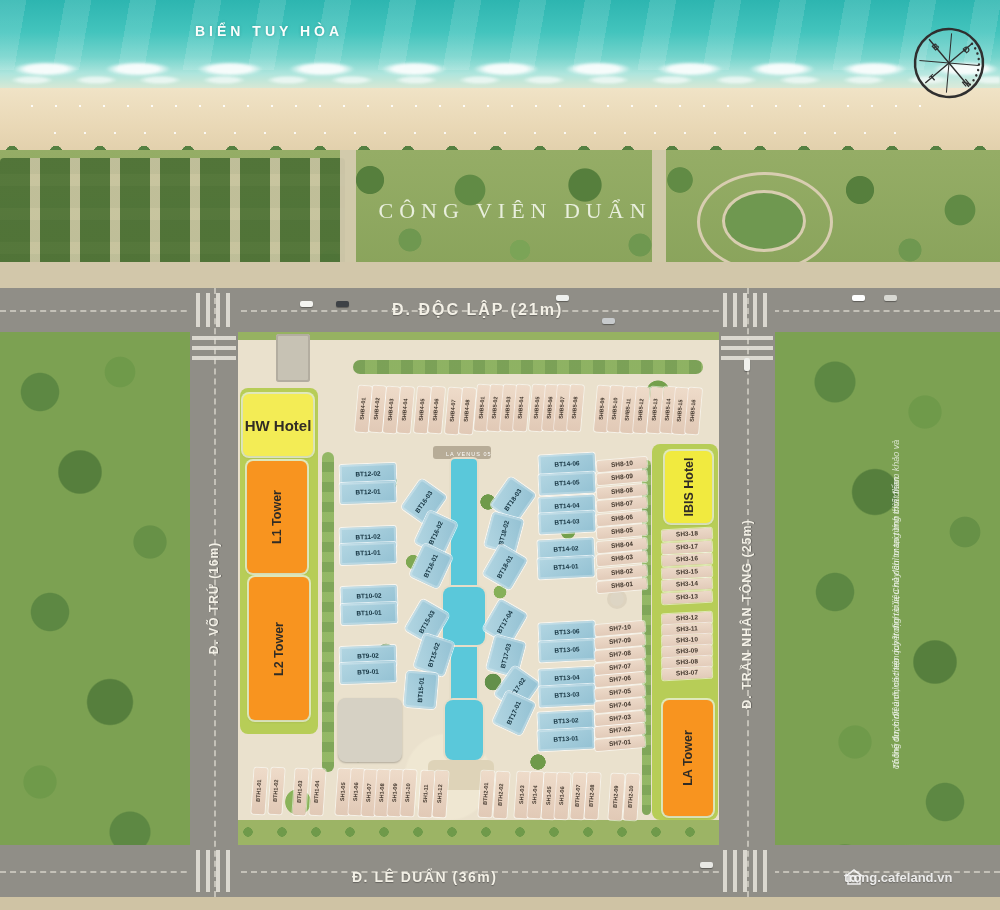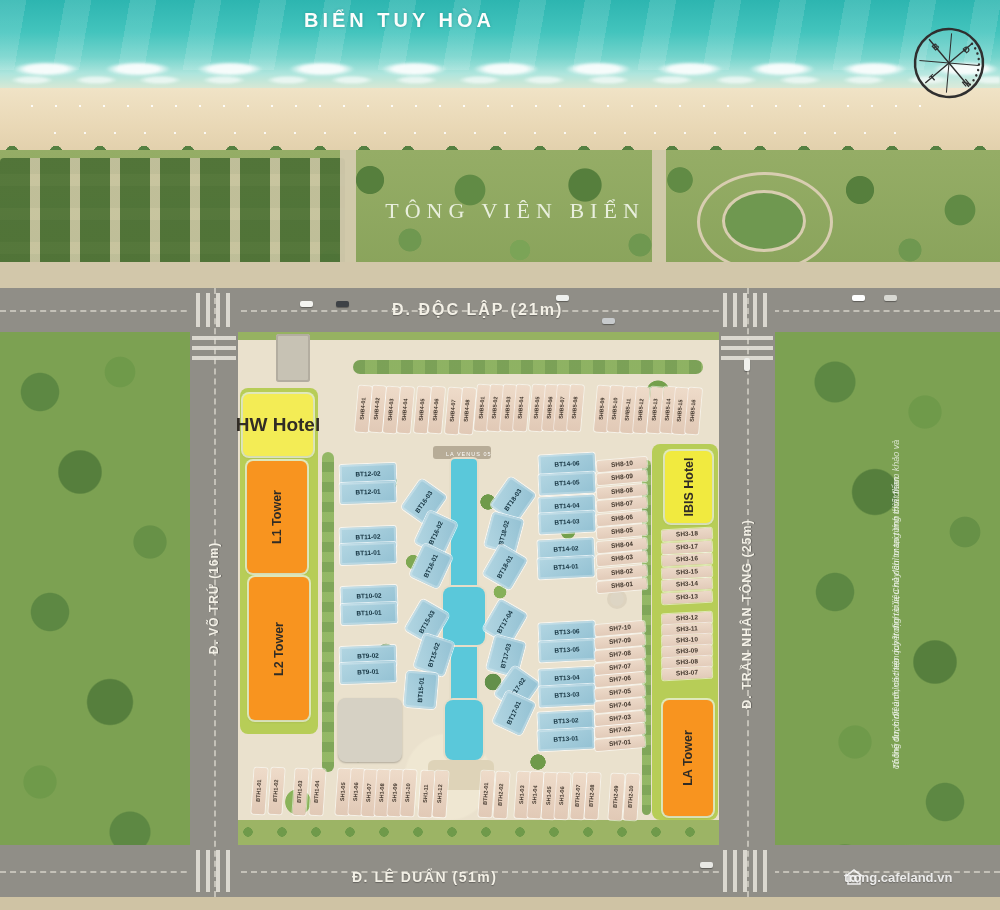--- a/index.html
+++ b/index.html
@@ -5,21 +5,21 @@
   html,body{margin:0;padding:0;background:#555;}
   .scene{position:relative;width:1000px;height:910px;overflow:hidden;
     font-family:"Liberation Sans",sans-serif;background:#7fa254;}
   .scene *{position:absolute;box-sizing:border-box;}
 
   
   .ocean{left:0;top:0;width:1000px;height:92px;
     background:linear-gradient(180deg,#2db5b0 0%,#43c4bd 35%,#74d4cc 62%,#aee5dd 80%,#e3e9d2 100%);}
   .ocean-waves{left:0;top:0;width:1000px;height:70px;
     background:repeating-linear-gradient(100deg,rgba(255,255,255,.12) 0 26px,transparent 26px 64px);}
-  .sea-label{left:195px;top:9px;width:300px;text-align:right;font-size:20px;font-weight:bold;
+  .sea-label{left:195px;top:23px;width:300px;text-align:left;font-size:14px;font-weight:bold;
     letter-spacing:4px;color:#fbfdfc;text-shadow:0 0 3px rgba(0,100,95,.35);}
   .foam{left:0;top:58px;width:1000px;height:24px;
     background-image:radial-gradient(ellipse 46px 10px at center,rgba(255,255,255,.95) 0 45%,transparent 72%);
     background-size:92px 22px;background-repeat:repeat-x;filter:blur(1.2px);opacity:.95;}
   .foam2{left:0;top:74px;width:1000px;height:14px;
     background-image:radial-gradient(ellipse 30px 6px at center,rgba(255,255,255,.8) 0 45%,transparent 72%);
     background-size:64px 12px;background-repeat:repeat-x;filter:blur(1px);opacity:.8;}
   .beach{left:0;top:88px;width:1000px;height:64px;
     background:linear-gradient(180deg,#f0e3c6 0%,#e9d8b6 60%,#e2d0ac 100%);}
   .dots1{left:20px;top:100px;width:920px;height:12px;opacity:.9;
@@ -163,21 +163,21 @@
   .lot.shr{background:linear-gradient(#ecd9c8,#e2cbb9);}
   .lot.shr span{font-size:6.5px;}
   .lot.bt,.lot.btr{background:linear-gradient(150deg,#b3d6e2,#93c1d3);
     box-shadow:0 0 0 1px rgba(255,255,255,.7),inset 0 0 0 2px rgba(255,255,255,.25);}
   .lot.bt span,.lot.btr span{font-size:6.5px;color:#14323f;}
   .lot.btr{border-radius:4px;}
   .bldg{display:flex;align-items:center;justify-content:center;border-radius:6px;
     box-shadow:0 0 0 2px rgba(255,255,255,.6),0 1px 3px rgba(0,0,0,.3);}
   .bldg span{font-size:12.5px;font-weight:bold;color:#312c25;white-space:nowrap;}
   .bldg span.v{transform:rotate(-90deg);}
-  .bldg span.h{font-size:19px;}
+  .bldg span.h{font-size:15px;}
   .pool-label{left:446px;top:451px;font-size:5.5px;letter-spacing:1px;color:rgba(255,255,255,.95);}
 
   
   .disclaimer{left:720px;top:568px;width:372px;height:30px;transform:rotate(-90deg);
     text-align:center;font-style:italic;font-size:9px;line-height:11px;color:rgba(255,255,255,.72);}
   .compass{left:908px;top:22px;width:82px;height:82px;}
   .watermark{left:844px;top:868px;display:flex;align-items:center;gap:5px;
     color:rgba(255,255,255,.85);font-size:13px;font-weight:bold;text-shadow:0 1px 1px rgba(0,0,0,.25);}
   .watermark svg{position:static;}
 </style>
@@ -198,21 +198,21 @@
   <div class="treeline"></div>
 
   <div class="park">
     <div class="park-blobs"></div>
     <div class="hedges"></div>
     <div class="ppath1"></div>
     <div class="ppath2"></div>
     <div class="plaza">
       <div class="plaza-inner"></div>
     </div>
-    <div class="park-label">TÔNG VIÊN BIỂN</div>
+    <div class="park-label">CÔNG VIÊN DUẨN</div>
   </div>
   <div class="sidewalk-top"></div>
 
   <div class="green-left"></div>
   <div class="green-right"></div>
   <div class="below-bottom"></div>
 
   <div class="road road-top">
     <div class="dash-h"></div>
   </div>
@@ -235,21 +235,21 @@
   <div class="car car1"></div>
   <div class="car car2"></div>
   <div class="car car3"></div>
   <div class="car car4"></div>
   <div class="car car5"></div>
   <div class="car car6"></div>
   <div class="car car7"></div>
   <div class="car car8"></div>
 
   <div class="road-label rl-top">Đ. ĐỘC LẬP (21m)</div>
-  <div class="road-label rl-bottom">Đ. LÊ DUẨN (51m)</div>
+  <div class="road-label rl-bottom">Đ. LÊ DUẨN (36m)</div>
   <div class="road-label rl-left">Đ. VÕ TRỨ (16m)</div>
   <div class="road-label rl-right">Đ. TRẦN NHÂN TÔNG (25m)</div>
 
   <div class="site">
     <div class="edge-top"></div>
     <div class="edge-bottom"></div>
     <div class="lawn-l"></div>
     <div class="lawn-r"></div>
     <div class="hedgecol1"></div>
     <div class="hedgecol2"></div>

